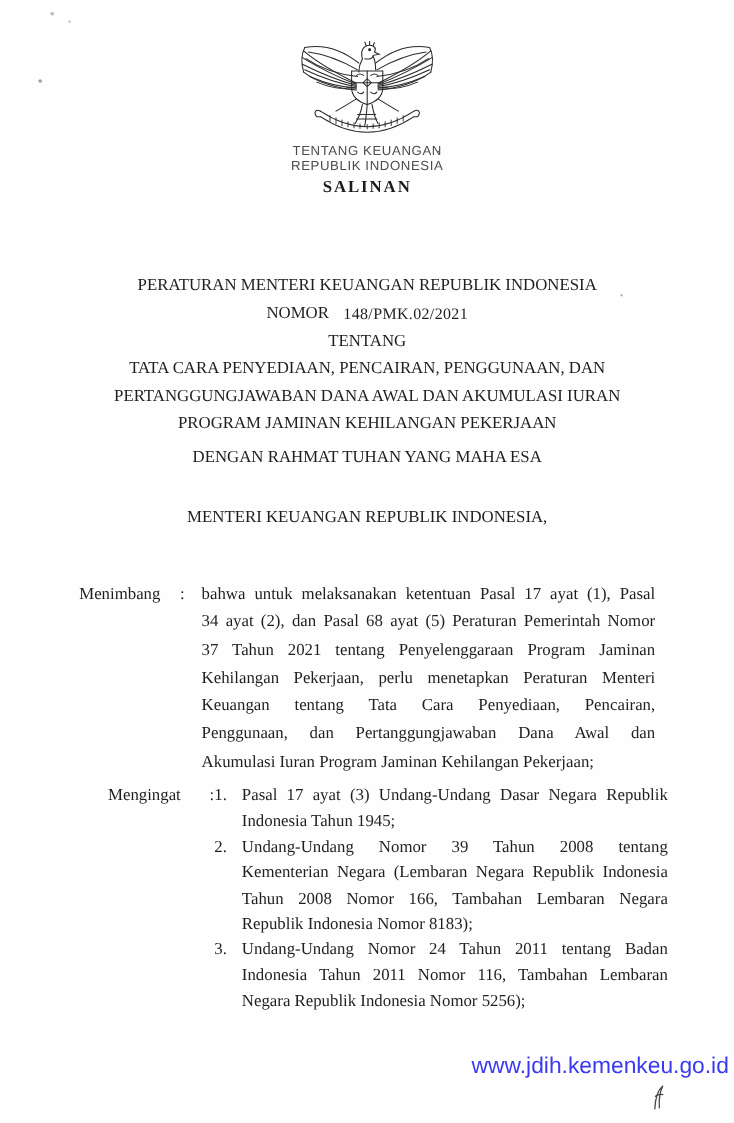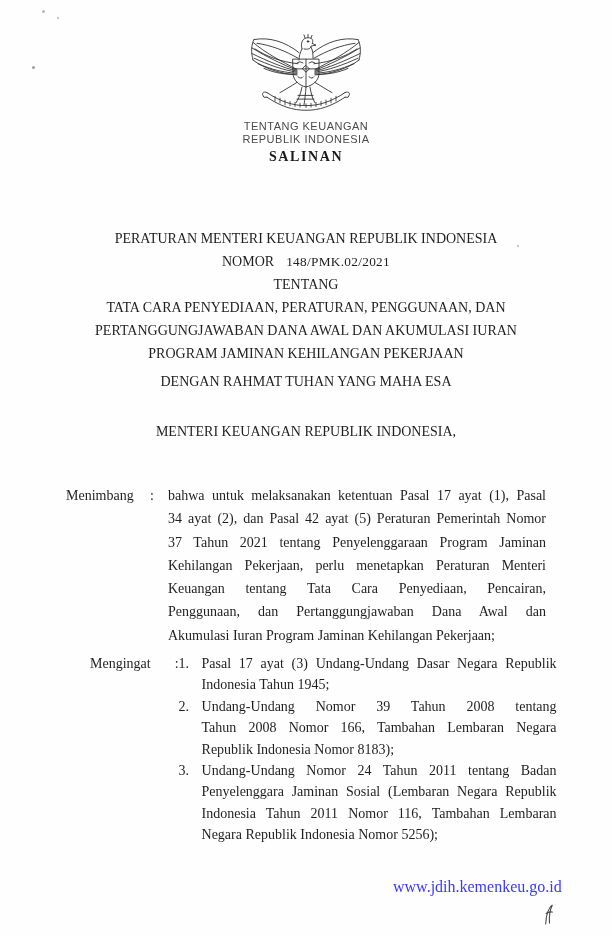--- a/index.html
+++ b/index.html
@@ -40,21 +40,21 @@
   .jl.last { text-align-last:left; }
   .menimbang .jl { line-height:23.3px; height:23.3px; }
   .mengingat .rlabel, .mengingat .rcolon { line-height:21.4px;margin-left:24px; }
   .mengingat .jl { line-height:21.4px; height:21.4px; }
   .item { display:flex; }
   .inum { width:23px; line-height:21.4px; }
   .ilines { width:355px; }
   
   .footer-url {
     position:absolute; top:878px; left:393px; width:182px;
-    font-family:Liberation Serif, serif; font-size:16px; color:#3a3af0;
+    font-family:Liberation Sans, sans-serif; font-size:19px; color:#3a3af0;
     white-space:nowrap;
   }
   .paraph { position:absolute; left:542px; top:903px; width:14px; height:23px; }
   
   .speck { position:absolute; background:#b9b9b9; border-radius:50%; }
   .s1 { left:42px; top:10px;  width:3px; height:3px; }
   .s2 { left:57px; top:17px;  width:2px; height:2px; }
   .s3 { left:32px; top:66px;  width:3px; height:3px; background:#9f9f9f; }
   .s4 { left:517px; top:245px; width:2px; height:2px; }
 </style>
@@ -130,34 +130,34 @@
 
   <div class="salinan">SALINAN</div>
 
   <div class="title">
     <div class="tline">PERATURAN MENTERI KEUANGAN REPUBLIK INDONESIA</div>
     <div class="tline nomor-row">
       <span>NOMOR</span>
       <span class="nomor-val">148/PMK.02/2021</span>
     </div>
     <div class="tline">TENTANG</div>
-    <div class="tline">TATA CARA PENYEDIAAN, PERATURAN, PENGGUNAAN, DAN</div>
+    <div class="tline">TATA CARA PENYEDIAAN, PENCAIRAN, PENGGUNAAN, DAN</div>
     <div class="tline">PERTANGGUNGJAWABAN DANA AWAL DAN AKUMULASI IURAN</div>
     <div class="tline">PROGRAM JAMINAN KEHILANGAN PEKERJAAN</div>
   </div>
 
   <div class="center-line invocation">DENGAN RAHMAT TUHAN YANG MAHA ESA</div>
   <div class="center-line authority">MENTERI KEUANGAN REPUBLIK INDONESIA,</div>
 
   <div class="row menimbang">
     <div class="rlabel">Menimbang</div>
     <div class="rcolon">:</div>
     <div class="rbody">
       <div class="jl">bahwa untuk melaksanakan ketentuan Pasal 17 ayat (1), Pasal</div>
-      <div class="jl">34 ayat (2), dan Pasal 42 ayat (5) Peraturan Pemerintah Nomor</div>
+      <div class="jl">34 ayat (2), dan Pasal 68 ayat (5) Peraturan Pemerintah Nomor</div>
       <div class="jl">37 Tahun 2021 tentang Penyelenggaraan Program Jaminan</div>
       <div class="jl">Kehilangan Pekerjaan, perlu menetapkan Peraturan Menteri</div>
       <div class="jl">Keuangan tentang Tata Cara Penyediaan, Pencairan,</div>
       <div class="jl">Penggunaan, dan Pertanggungjawaban Dana Awal dan</div>
       <div class="jl last">Akumulasi Iuran Program Jaminan Kehilangan Pekerjaan;</div>
     </div>
   </div>
 
   <div class="row mengingat">
     <div class="rlabel">Mengingat</div>
@@ -169,30 +169,30 @@
         <div class="ilines">
           <div class="jl">Pasal 17 ayat (3) Undang-Undang Dasar Negara Republik</div>
           <div class="jl last">Indonesia Tahun 1945;</div>
         </div>
       </div>
 
       <div class="item">
         <div class="inum">2.</div>
         <div class="ilines">
           <div class="jl">Undang-Undang Nomor 39 Tahun 2008 tentang</div>
+          <div class="jl">Kementerian Negara (Lembaran Negara Republik Indonesia</div>
           <div class="jl">Tahun 2008 Nomor 166, Tambahan Lembaran Negara</div>
           <div class="jl last">Republik Indonesia Nomor 8183);</div>
         </div>
       </div>
 
       <div class="item">
         <div class="inum">3.</div>
         <div class="ilines">
           <div class="jl">Undang-Undang Nomor 24 Tahun 2011 tentang Badan</div>
-          <div class="jl">Penyelenggara Jaminan Sosial (Lembaran Negara Republik</div>
           <div class="jl">Indonesia Tahun 2011 Nomor 116, Tambahan Lembaran</div>
           <div class="jl last">Negara Republik Indonesia Nomor 5256);</div>
         </div>
       </div>
 
     </div>
   </div>
 
   <div class="footer-url">www.jdih.kemenkeu.go.id</div>
 

